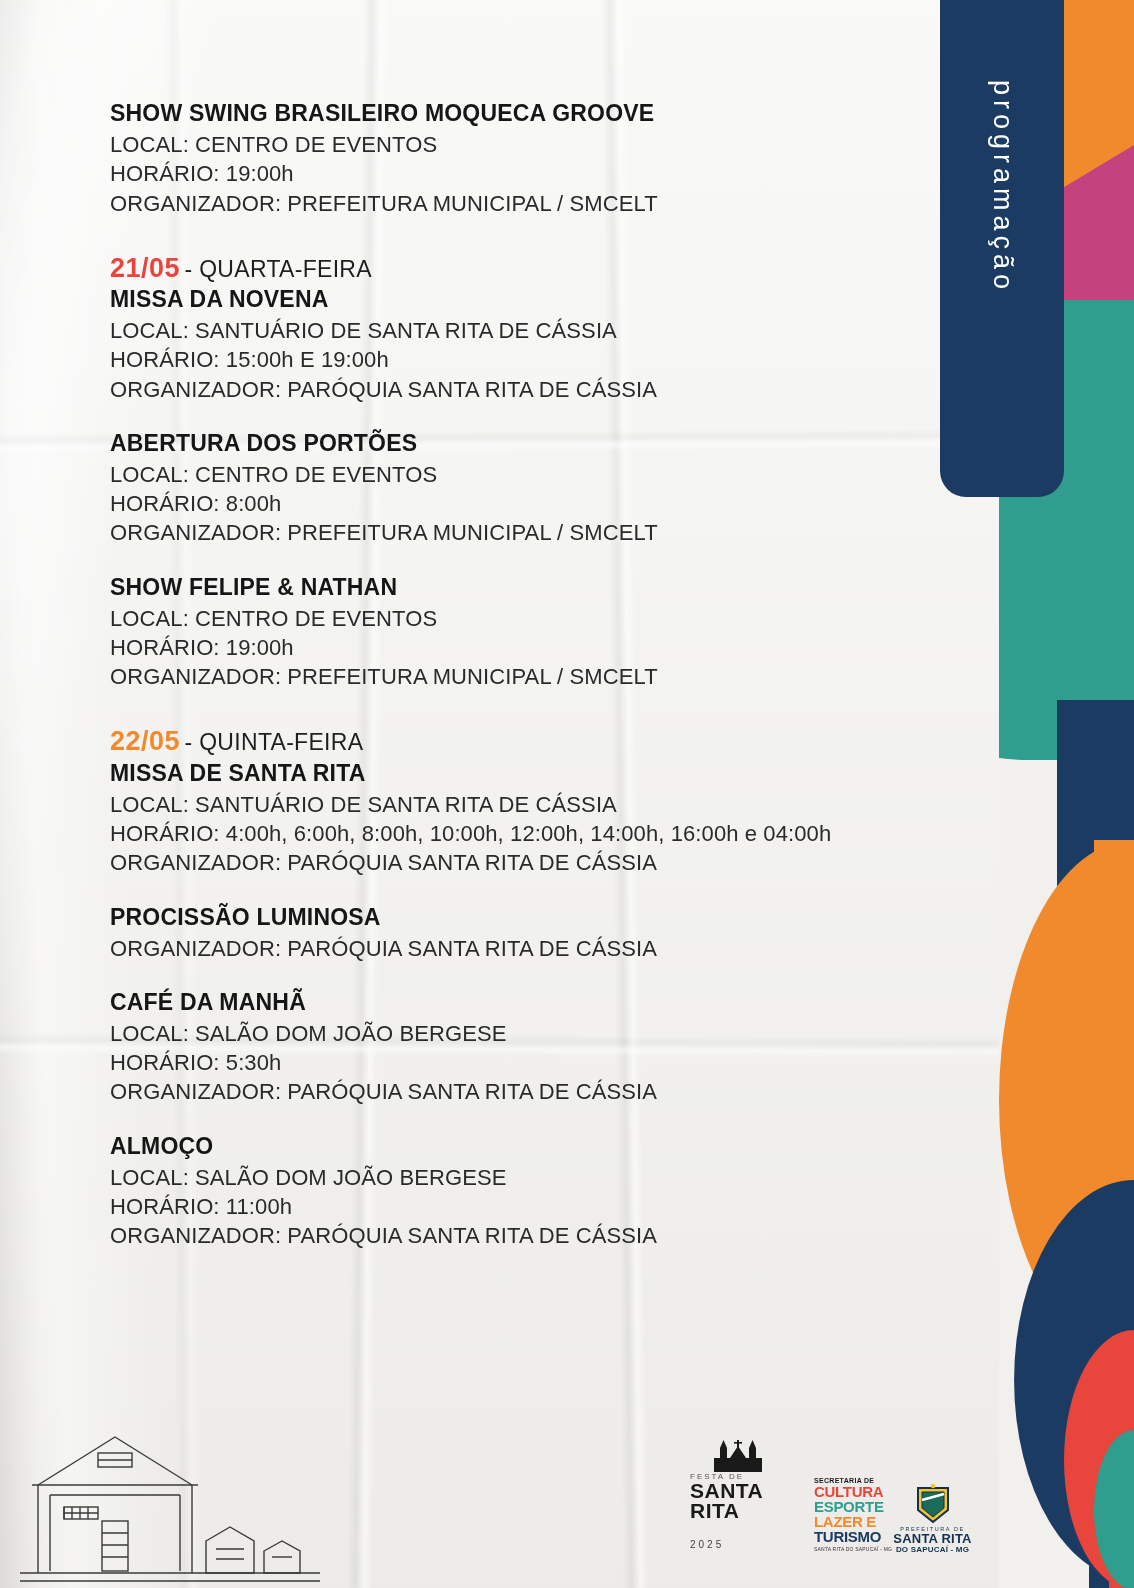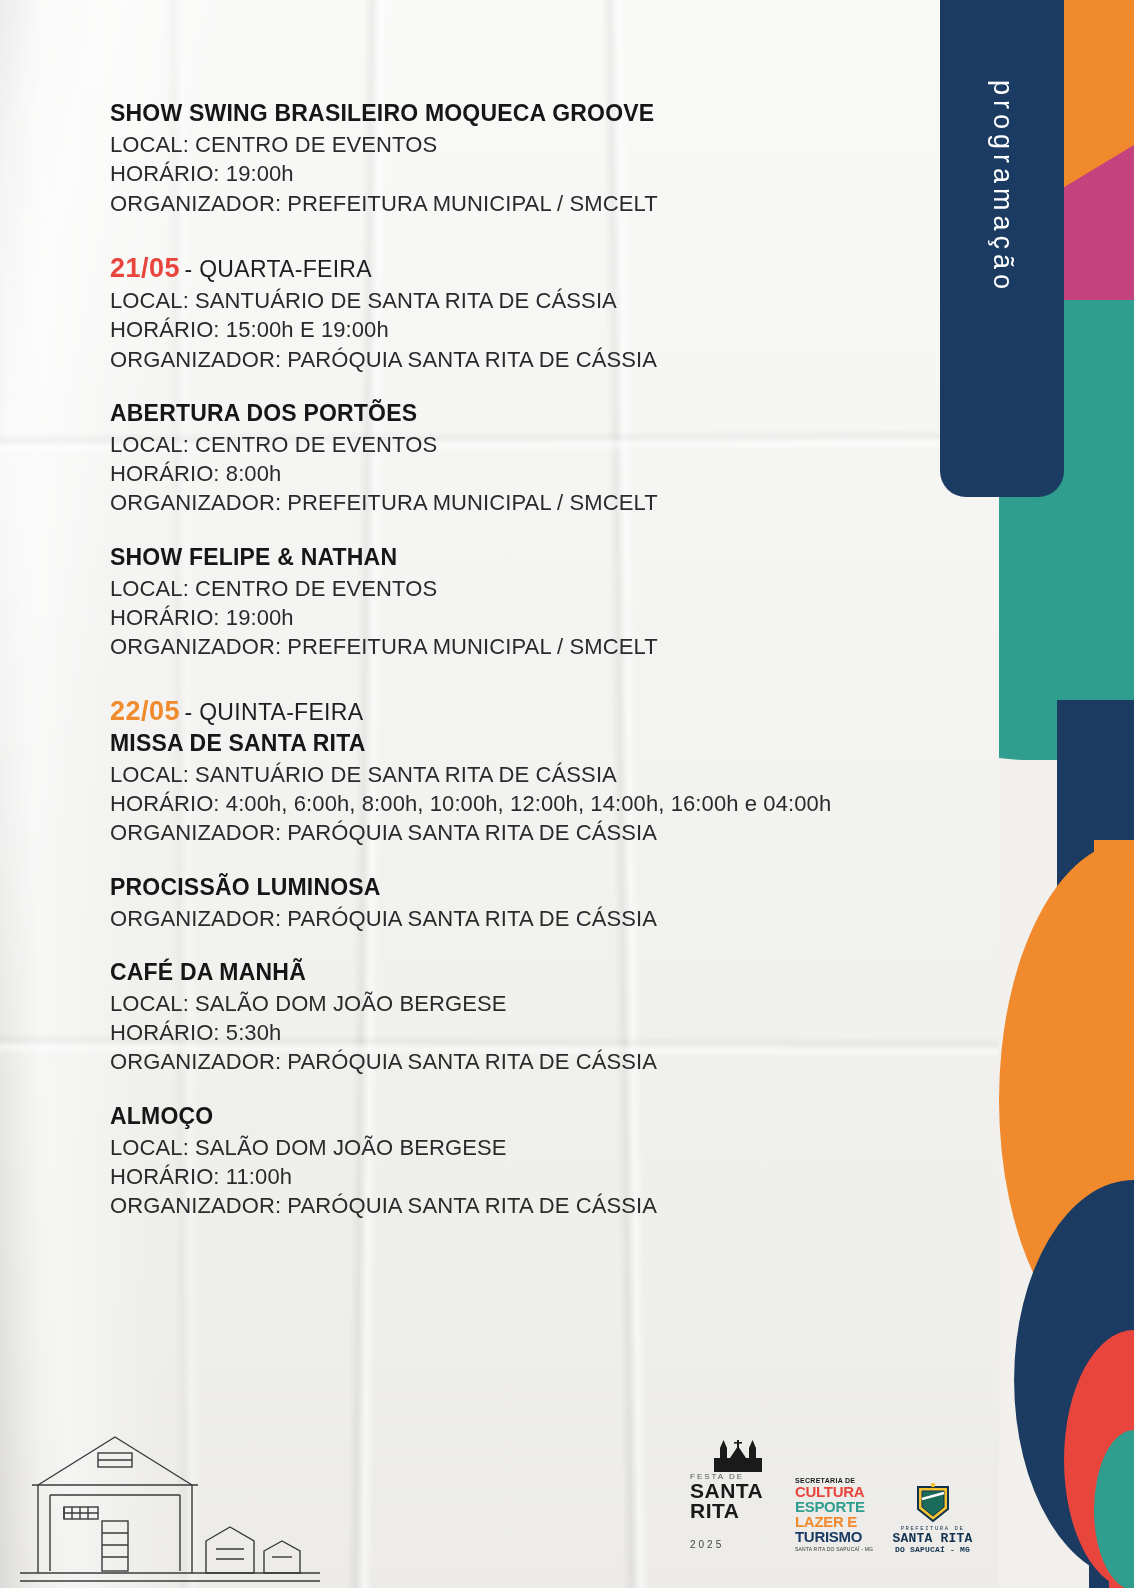--- a/index.html
+++ b/index.html
@@ -163,21 +163,21 @@
     letter-spacing: 0.5px;
   }
   .logo-santarita .yr {
     font-size: 10px;
     letter-spacing: 3px;
     color: #444;
     margin-top: 18px;
   }
   .logo-secretaria {
     position: absolute;
-    left: 795px;
+    left: 814px;
     bottom: 36px;
     width: 80px;
     line-height: 1.0;
   }
   .logo-secretaria .sec {
     font-size: 7px;
     font-weight: bold;
     color: #1a1a1a;
     letter-spacing: 0.3px;
   }
@@ -192,21 +192,20 @@
     margin-top: 3px;
     letter-spacing: 0.2px;
   }
   .logo-prefeitura {
     position: absolute;
     left: 885px;
     bottom: 34px;
     width: 95px;
     text-align: center;
     color: #12314f;
-    font-family: Liberation Mono, monospace;
   }
   .logo-prefeitura .pref {
     font-size: 5.5px;
     letter-spacing: 1.6px;
     color: #12314f;
   }
   .logo-prefeitura .nm {
     font-size: 13px;
     font-weight: bold;
     line-height: 1.0;
@@ -278,20 +277,21 @@
         <div class="event-line">ORGANIZADOR: PREFEITURA MUNICIPAL / SMCELT</div>
       </div>
     </div>
 
     <div class="schedule-block">
       <div class="day-header">
         <span class="day-date" style="color:#e8453c">21/05</span>
         <span class="day-weekday">- QUARTA-FEIRA</span>
       </div>
       <div class="event">
+        <div class="event-title">MISSA DA NOVENA</div>
         <div class="event-line">LOCAL: SANTUÁRIO DE SANTA RITA DE CÁSSIA</div>
         <div class="event-line">HORÁRIO: 15:00h E 19:00h</div>
         <div class="event-line">ORGANIZADOR: PARÓQUIA SANTA RITA DE CÁSSIA</div>
       </div>
       <div class="event">
         <div class="event-title">ABERTURA DOS PORTÕES</div>
         <div class="event-line">LOCAL: CENTRO DE EVENTOS</div>
         <div class="event-line">HORÁRIO: 8:00h</div>
         <div class="event-line">ORGANIZADOR: PREFEITURA MUNICIPAL / SMCELT</div>
       </div>

